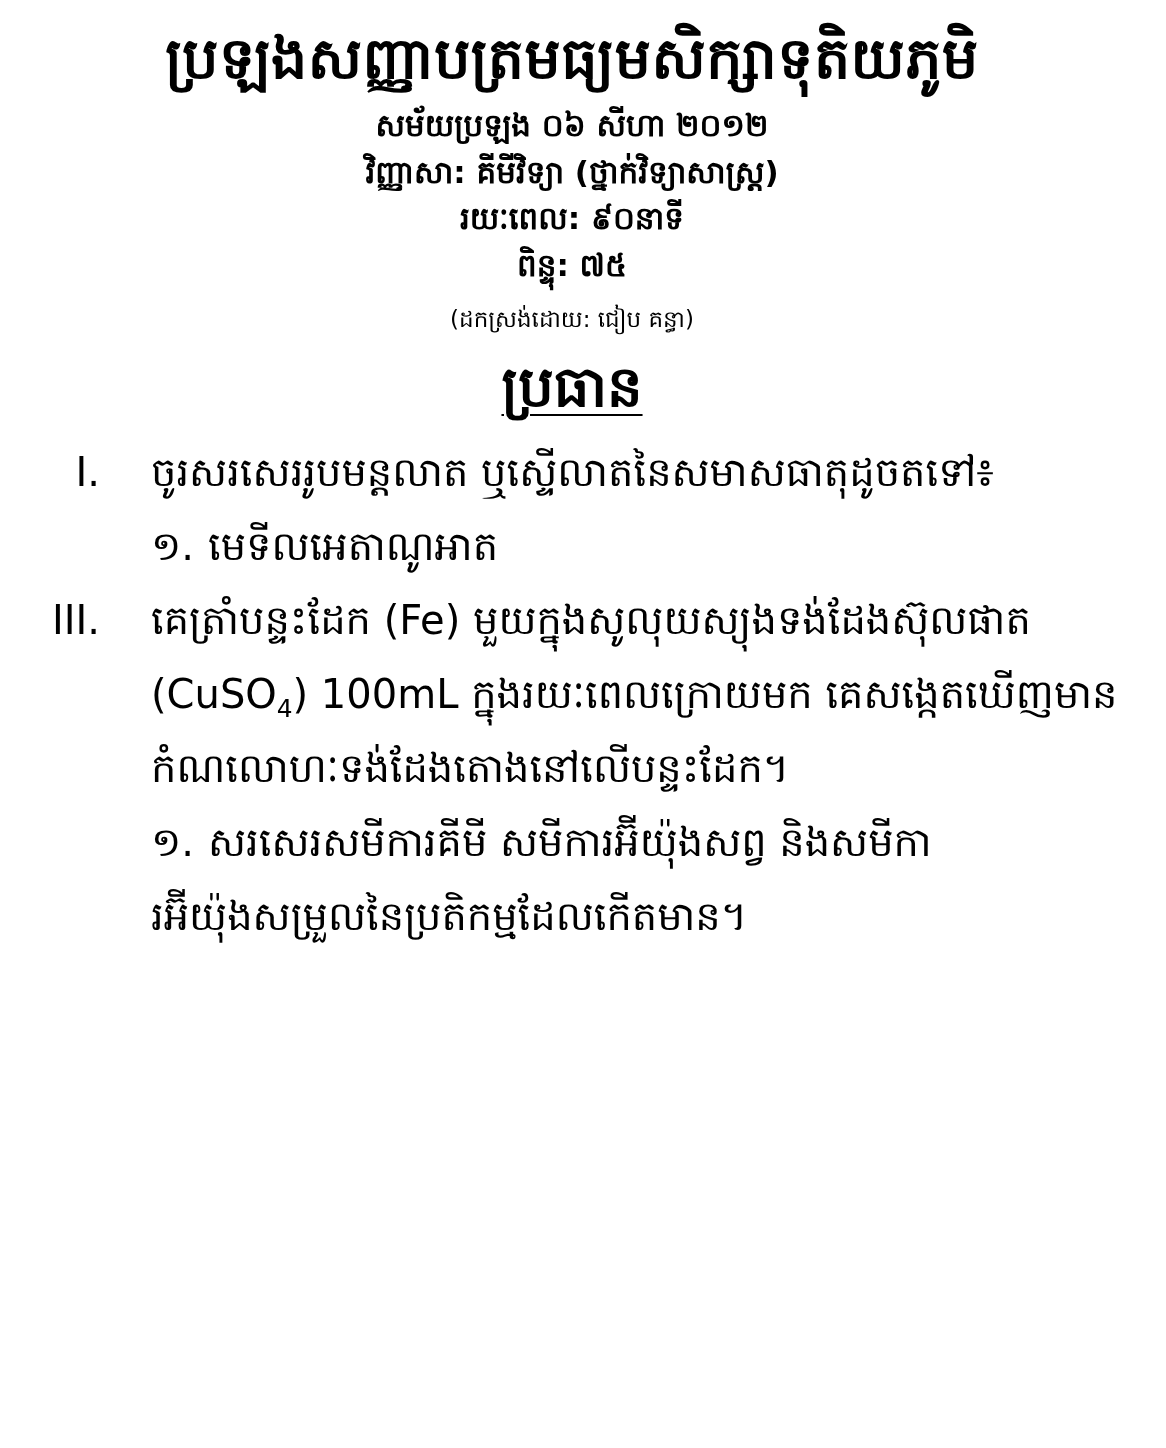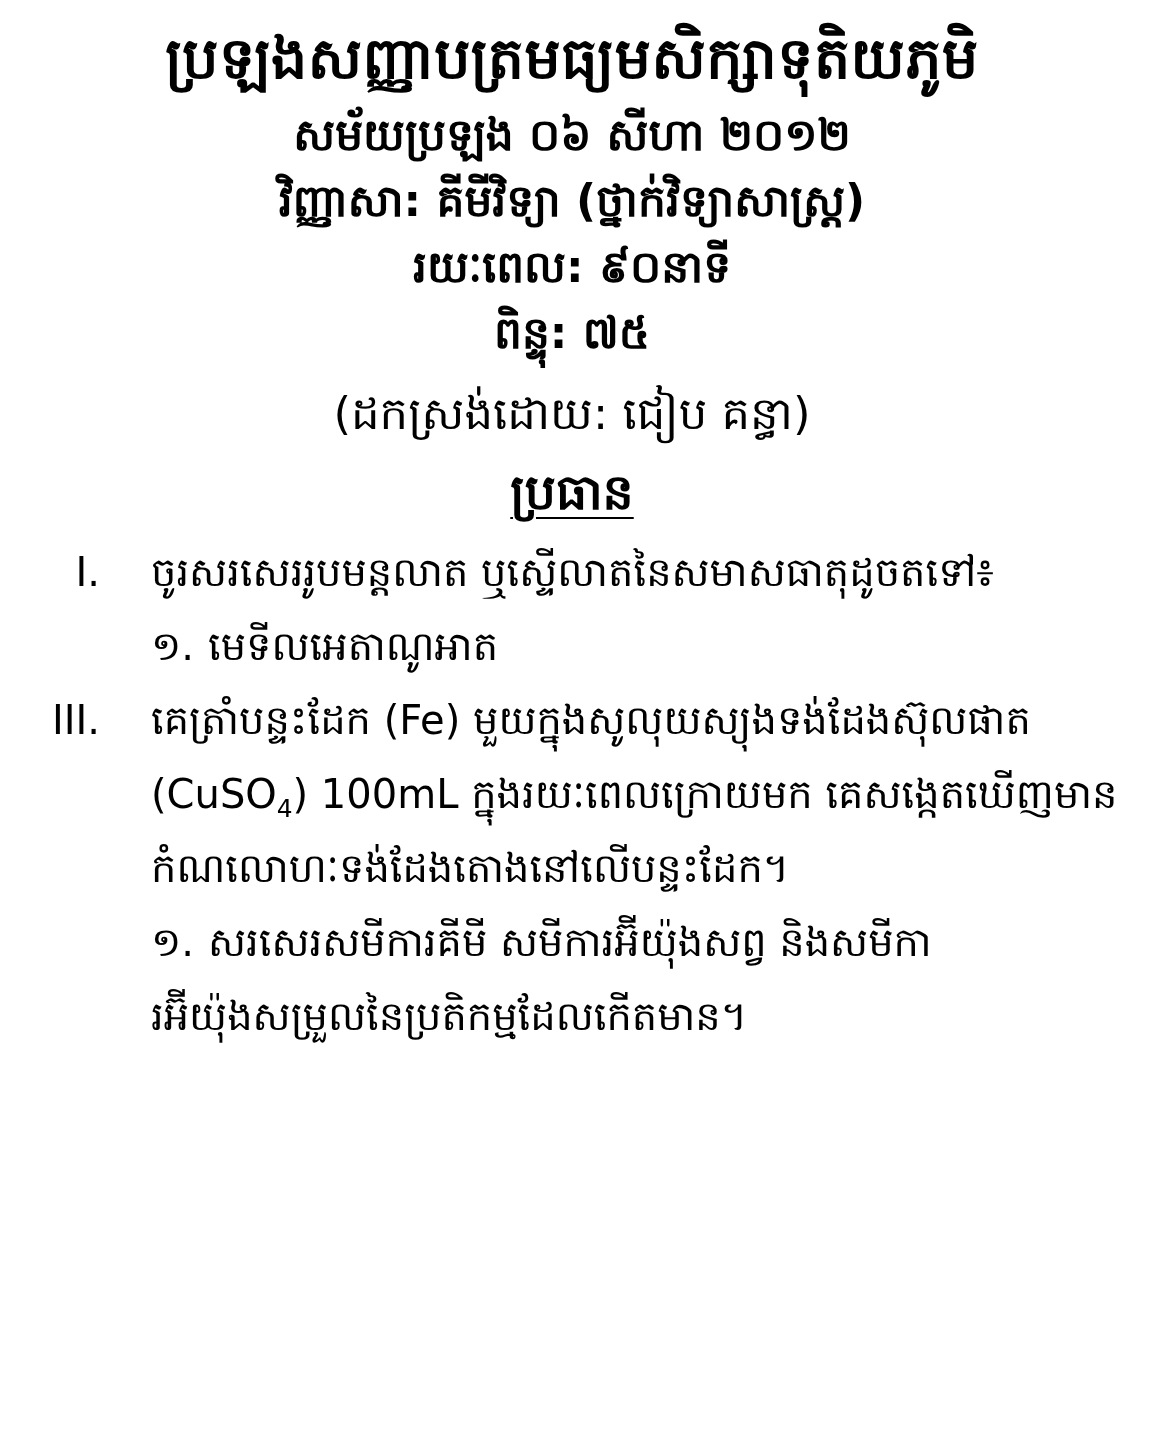--- a/index.html
+++ b/index.html
@@ -22,33 +22,33 @@
   .doc-header { text-align: center; }
   .doc-title {
     margin: 0;
     font-size: 57px;
     font-weight: bold;
     line-height: 1.55;
     letter-spacing: 0.5px;
   }
   .h-line {
     margin: 0;
-    font-size: 44px;
+    font-size: 31px;
     font-weight: bold;
     line-height: 1.5;
   }
   .credit-line {
     margin: 14px 0 6px 0;
-    font-size: 45px;
+    font-size: 23px;
     font-weight: normal;
     line-height: 1.5;
   }
   .section-heading {
     margin: 8px 0 6px 0;
-    font-size: 49px;
+    font-size: 56px;
     font-weight: bold;
     line-height: 1.5;
   }
   .section-heading .u {
     text-decoration: underline;
     text-decoration-thickness: 2px;
     text-underline-offset: 8px;
   }
   
   .questions {

